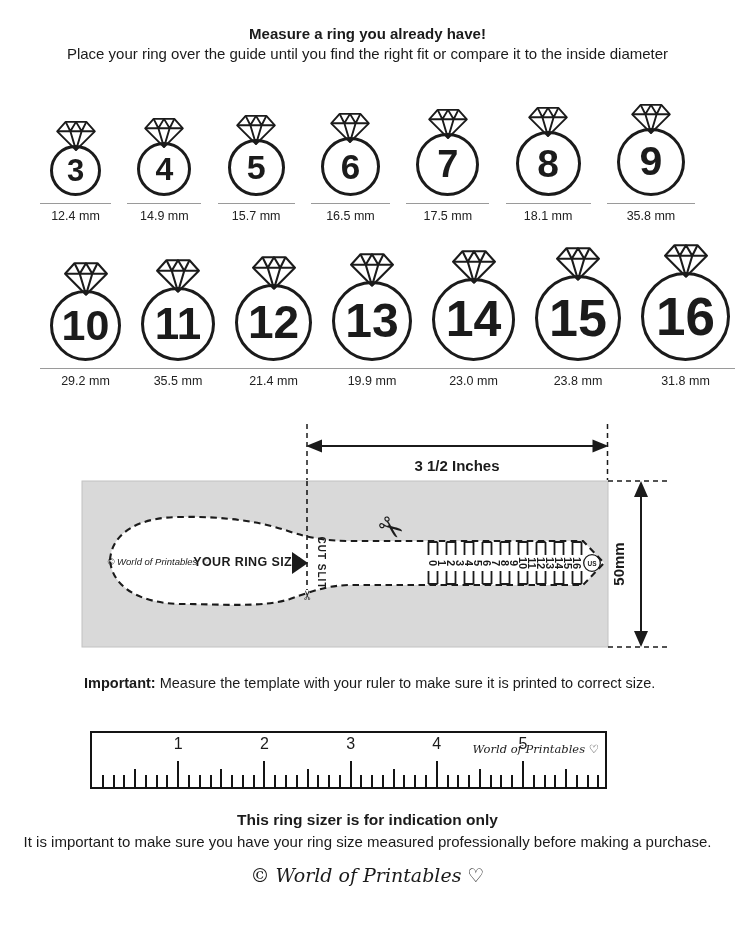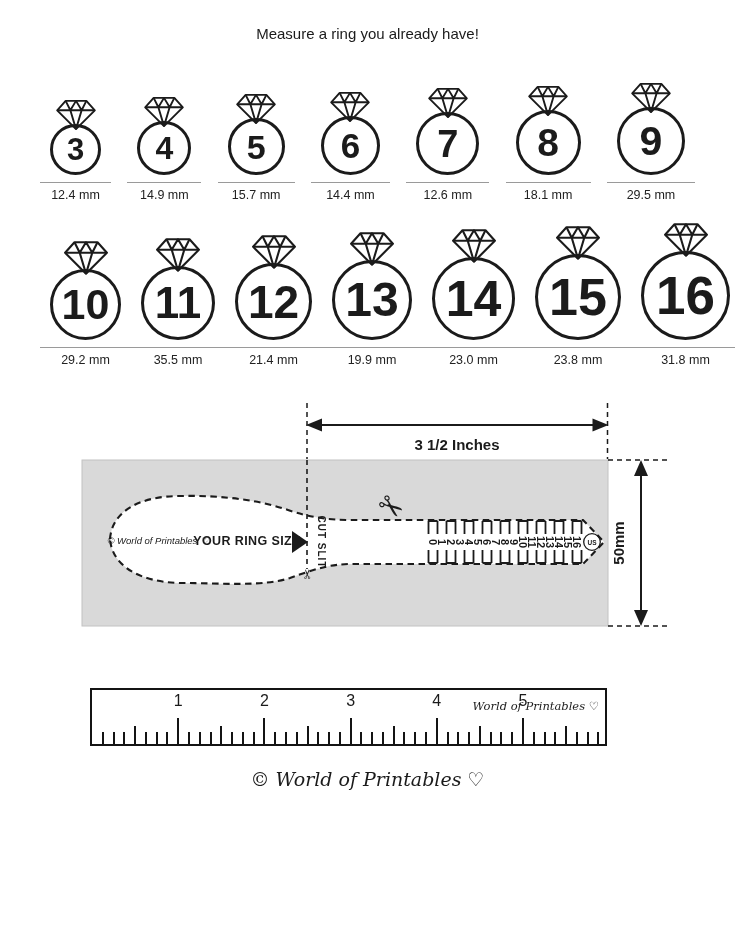--- a/index.html
+++ b/index.html
@@ -5,21 +5,21 @@
   html,body{margin:0;padding:0}
   body{
     width:735px;height:951px;margin:0 auto;background:#fff;overflow:hidden;
     font-family:"Liberation Sans",sans-serif;color:#1b1b1b;
   }
   h1{
     text-align:center;font-size:40px;font-weight:800;letter-spacing:.5px;
     margin:26px 0 0;
   }
   .sub{text-align:center;margin-top:24px;font-size:15px;line-height:1.35}
-  .sub-bold{font-weight:normal}
+  .sub-bold{font-weight:bold}
   .rings{padding:0 40px;margin-top:38px}
   .ring-row{display:flex;justify-content:space-between;align-items:flex-end}
   .row2{margin-top:20px}
   .ring-cell{display:flex;flex-direction:column;align-items:center}
   .diamond{margin-bottom:-7px;position:relative;z-index:2}
   .ring-circle{
     border:3px solid #1b1b1b;border-radius:50%;background:#fff;box-sizing:border-box;
     display:flex;align-items:center;justify-content:center;
   }
   .ring-num{font-weight:600;line-height:1}
@@ -43,20 +43,21 @@
   .footer-brand{margin-top:9px;font-size:19px;font-style:italic;font-family:"DejaVu Serif",serif}
 </style>
 </head>
 <body>
 
 <div class="page">
 
 
   <div class="sub">
     <div class="sub-bold">Measure a ring you already have!</div>
+    <div>Place your ring over the guide until you find the right fit or compare it to the inside diameter</div>
   </div>
 
   <div class="rings" id="rings">
     <div class="ring-row">
         <div class="ring-cell">
           <svg class="diamond" width="42" height="32" viewBox="0 0 44 34" fill="none" stroke="#1b1b1b" stroke-width="2" stroke-linejoin="round">
             <path d="M11,2 L33,2 L42,12 L22,32 L2,12 Z"></path>
             <path d="M2,12 L42,12 M11,2 L16,12 L22,2 L28,12 L33,2 M16,12 L22,32 M28,12 L22,32"></path>
           </svg>
           <div class="ring-circle" style="height: 51px; width: 51px;">
@@ -89,32 +90,32 @@
         </div>
         <div class="ring-cell">
           <svg class="diamond" width="42" height="32" viewBox="0 0 44 34" fill="none" stroke="#1b1b1b" stroke-width="2" stroke-linejoin="round">
             <path d="M11,2 L33,2 L42,12 L22,32 L2,12 Z"></path>
             <path d="M2,12 L42,12 M11,2 L16,12 L22,2 L28,12 L33,2 M16,12 L22,32 M28,12 L22,32"></path>
           </svg>
           <div class="ring-circle" style="height: 59px; width: 59px;">
             <span class="ring-num" style="font-size: 35px;">6</span>
           </div>
           <div class="ring-line" style="width: 79px;"></div>
-          <div class="ring-mm">14.4 mm</div>
+          <div class="ring-mm">16.5 mm</div>
         </div>
         <div class="ring-cell">
           <svg class="diamond" width="42" height="32" viewBox="0 0 44 34" fill="none" stroke="#1b1b1b" stroke-width="2" stroke-linejoin="round">
             <path d="M11,2 L33,2 L42,12 L22,32 L2,12 Z"></path>
             <path d="M2,12 L42,12 M11,2 L16,12 L22,2 L28,12 L33,2 M16,12 L22,32 M28,12 L22,32"></path>
           </svg>
           <div class="ring-circle" style="height: 63px; width: 63px;">
             <span class="ring-num" style="font-size: 38px;">7</span>
           </div>
           <div class="ring-line" style="width: 83px;"></div>
-          <div class="ring-mm">12.6 mm</div>
+          <div class="ring-mm">17.5 mm</div>
         </div>
         <div class="ring-cell">
           <svg class="diamond" width="42" height="32" viewBox="0 0 44 34" fill="none" stroke="#1b1b1b" stroke-width="2" stroke-linejoin="round">
             <path d="M11,2 L33,2 L42,12 L22,32 L2,12 Z"></path>
             <path d="M2,12 L42,12 M11,2 L16,12 L22,2 L28,12 L33,2 M16,12 L22,32 M28,12 L22,32"></path>
           </svg>
           <div class="ring-circle" style="height: 65px; width: 65px;">
             <span class="ring-num" style="font-size: 39px;">8</span>
           </div>
           <div class="ring-line" style="width: 85px;"></div>
@@ -122,21 +123,21 @@
         </div>
         <div class="ring-cell">
           <svg class="diamond" width="42" height="32" viewBox="0 0 44 34" fill="none" stroke="#1b1b1b" stroke-width="2" stroke-linejoin="round">
             <path d="M11,2 L33,2 L42,12 L22,32 L2,12 Z"></path>
             <path d="M2,12 L42,12 M11,2 L16,12 L22,2 L28,12 L33,2 M16,12 L22,32 M28,12 L22,32"></path>
           </svg>
           <div class="ring-circle" style="height: 68px; width: 68px;">
             <span class="ring-num" style="font-size: 41px;">9</span>
           </div>
           <div class="ring-line" style="width: 88px;"></div>
-          <div class="ring-mm">29.5 mm</div>
+          <div class="ring-mm">35.8 mm</div>
         </div>
       </div>
     <div class="ring-row row2">
         <div class="ring-cell">
           <svg class="diamond" width="46" height="36" viewBox="0 0 44 34" fill="none" stroke="#1b1b1b" stroke-width="2" stroke-linejoin="round">
             <path d="M11,2 L33,2 L42,12 L22,32 L2,12 Z"></path>
             <path d="M2,12 L42,12 M11,2 L16,12 L22,2 L28,12 L33,2 M16,12 L22,32 M28,12 L22,32"></path>
           </svg>
           <div class="ring-circle" style="height: 71px; width: 71px;">
             <span class="ring-num" style="font-size: 43px;">10</span>
@@ -269,20 +270,21 @@
     <text x="592" y="149" class="us" dominant-baseline="central">US</text>
 
     <line x1="608" y1="67" x2="668" y2="67" stroke="#1b1b1b" stroke-width="1.5" stroke-dasharray="5 4"></line>
     <line x1="608" y1="233" x2="668" y2="233" stroke="#1b1b1b" stroke-width="1.5" stroke-dasharray="5 4"></line>
     <line x1="641" y1="80" x2="641" y2="220" stroke="#1b1b1b" stroke-width="2"></line>
     <polygon points="641,67 634,83 648,83" fill="#1b1b1b"></polygon>
     <polygon points="641,233 634,217 648,217" fill="#1b1b1b"></polygon>
     <text x="624" y="150" class="meas" transform="rotate(-90 624 150)">50mm</text>
   </svg>
 
+  <p class="important"><b>Important:</b><span> Measure the template with your ruler to make sure it is printed to correct size.</span></p>
 
   <div class="ruler" id="ruler">
     <span class="ruler-brand">World of Printables ♡</span>
   <div class="rtick" style="left: 9.775px; height: 12px;"></div>
       <div class="rtick" style="left: 20.55px; height: 12px;"></div>
       <div class="rtick" style="left: 31.325px; height: 12px;"></div>
       <div class="rtick" style="left: 42.1px; height: 18px;"></div>
       <div class="rtick" style="left: 52.875px; height: 12px;"></div>
       <div class="rtick" style="left: 63.65px; height: 12px;"></div>
       <div class="rtick" style="left: 74.425px; height: 12px;"></div>
@@ -327,16 +329,18 @@
       <div class="rtick" style="left: 494.65px; height: 12px;"></div>
       <div class="rtick" style="left: 505.425px; height: 12px;"></div>
       <div class="rnum" style="left: 86.2px;">1</div>
       <div class="rnum" style="left: 172.4px;">2</div>
       <div class="rnum" style="left: 258.6px;">3</div>
       <div class="rnum" style="left: 344.8px;">4</div>
       <div class="rnum" style="left: 431px;">5</div>
     </div>
 
   <div class="footer">
+    <div class="footer-bold">This ring sizer is for indication only</div>
+    <div>It is important to make sure you have your ring size measured professionally before making a purchase.</div>
     <div class="footer-brand">© World of Printables ♡</div>
   </div>
 
 </div>
 
 </body></html>

